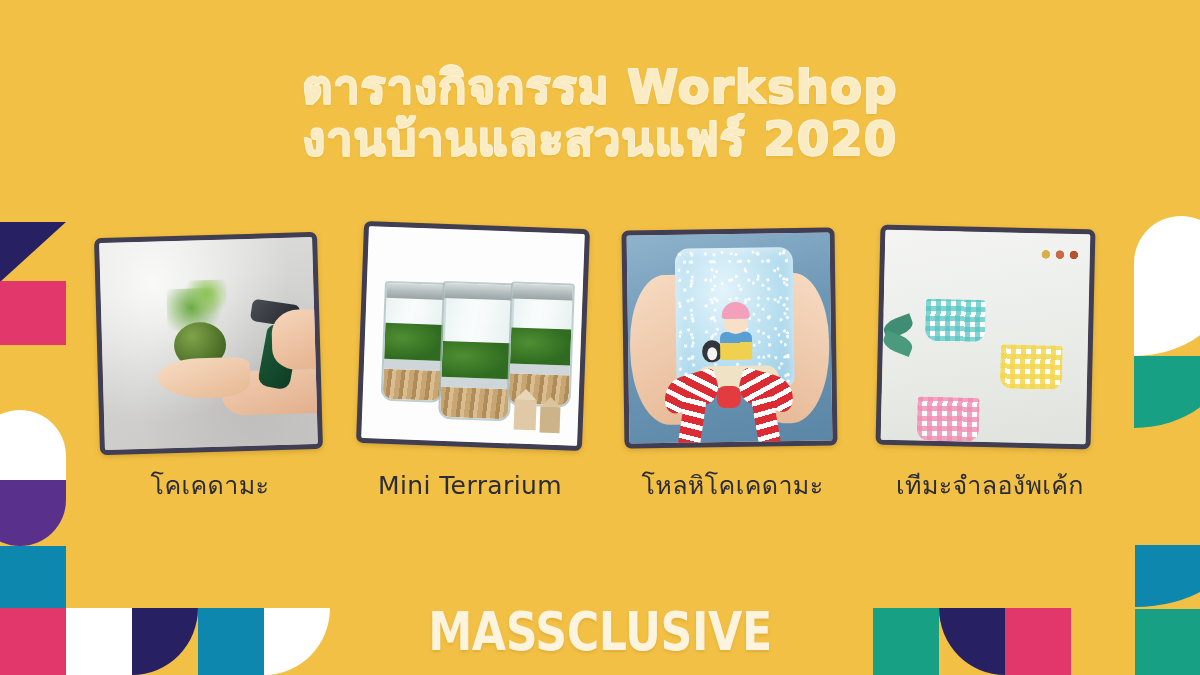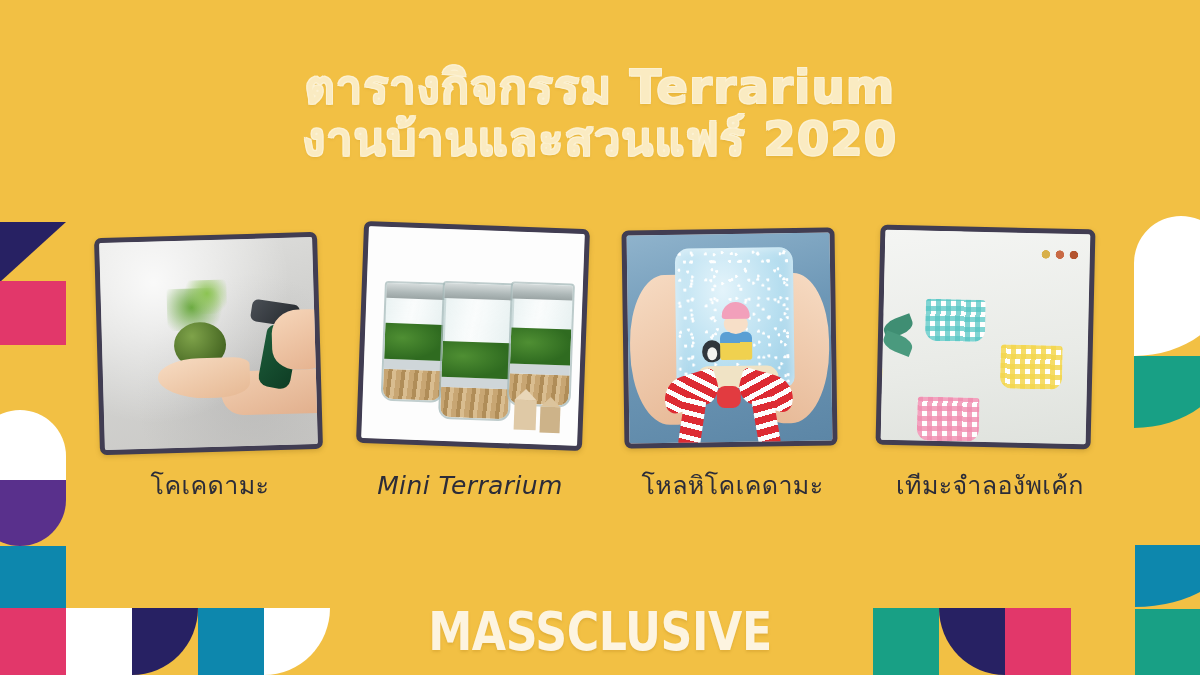--- a/index.html
+++ b/index.html
@@ -225,21 +225,21 @@
     position: absolute;
     text-align: center;
     font-family: "DejaVu Sans", "Liberation Sans", sans-serif;
     font-size: 25px;
     font-weight: 400;
     color: #2c2c38;
     line-height: 1.28;
     letter-spacing: .4px;
   }
   #caption-1 { left: 95px;  width: 230px; }
-  #caption-2 { left: 345px; width: 250px; font-style: italic; }
+  #caption-2 { left: 345px; width: 250px; }
   #caption-3 { left: 610px; width: 245px; }
   #caption-4 { left: 865px; width: 250px; }
 
   
   #brand {
     position: absolute;
     left: 0; top: 600px; width: 1200px;
     text-align: center;
     z-index: 6;
     font-family: "DejaVu Sans", "Liberation Sans", sans-serif;
@@ -274,21 +274,21 @@
   <div class="deco sq" style="left:66px;top:608px;width:66px;height:67px;background:#FFFFFF;"></div>
   <div class="deco q-br" style="left:132px;top:608px;width:66px;height:67px;background:#272163;"></div>
   <div class="deco sq" style="left:198px;top:608px;width:66px;height:67px;background:#0D87AD;"></div>
   <div class="deco q-br" style="left:264px;top:608px;width:66px;height:67px;background:#FFFFFF;"></div>
 
   <div class="deco sq" style="left:873px;top:608px;width:66px;height:67px;background:#18A085;"></div>
   <div class="deco q-bl" style="left:939px;top:608px;width:66px;height:67px;background:#272163;"></div>
   <div class="deco sq" style="left:1005px;top:608px;width:66px;height:67px;background:#E2376A;"></div>
 
   <div id="title-block">
-    <span class="title-line">ตารางกิจกรรม Terrarium</span>
+    <span class="title-line">ตารางกิจกรรม Workshop</span>
     <span class="title-line">งานบ้านและสวนแฟร์ 2020</span>
   </div>
 
   <div id="cards">
 
     <div class="card" id="card-1">
       <div class="photo">
         <div class="bg-concrete"></div>
         <div id="k-leaf-a" class="deco"></div>
         <div id="k-leaf-b" class="deco"></div>

